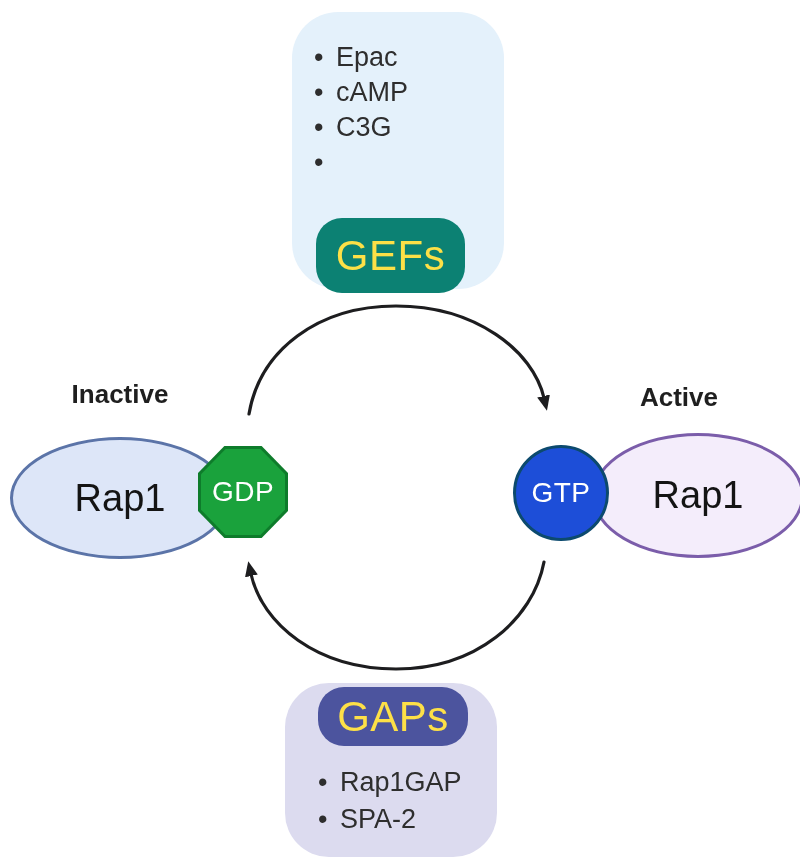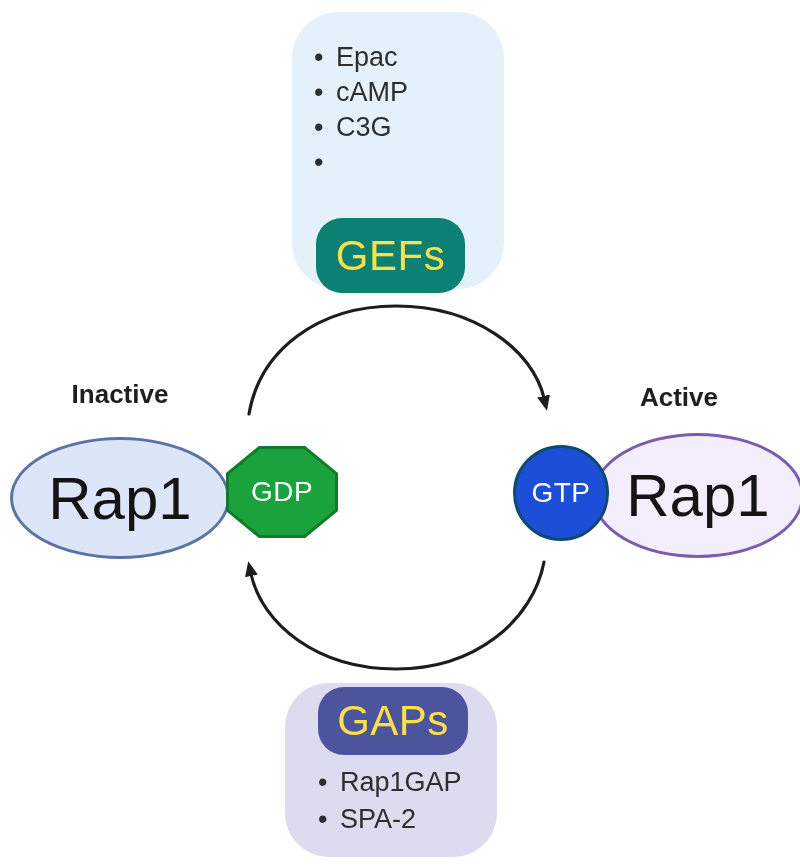--- a/index.html
+++ b/index.html
@@ -27,60 +27,59 @@
   .badge {
     position: absolute;
     display: flex; align-items: center; justify-content: center;
     border-radius: 26px;
     color: #fde047;
     font-size: 42px;
     font-weight: 500;
     letter-spacing: 0.5px;
   }
   .gefs-badge { left: 316px; top: 218px; width: 149px; height: 75px; background: #0c8173; }
-  .gaps-badge { left: 318px; top: 687px; width: 150px; height: 68px; background: #4c549e; }
+  .gaps-badge { left: 318px; top: 687px; width: 150px; height: 59px; background: #4c549e; }
 
   
   .state-label {
     position: absolute;
     width: 150px;
     text-align: center;
     font-size: 26px;
     font-weight: bold;
     color: #1f1f1f;
   }
   .inactive-label { left: 45px; top: 379px; }
   .active-label  { left: 604px; top: 382px; }
 
   
   .ellipse {
     position: absolute;
     border-radius: 50%;
     display: flex; align-items: center; justify-content: center;
-    font-size: 60px;
+    font-size: 38px;
     color: #141414;
     z-index: 2;
   }
   .ellipse-inactive {
     left: 10px; top: 437px; width: 214px; height: 116px;
     background: #dde6f8; border: 3px solid #5b74a8;
   }
   .ellipse-active {
     left: 592px; top: 433px; width: 206px; height: 119px;
     background: #f4edfb; border: 3px solid #7b5daa;
   }
 
   
   .octagon {
     position: absolute;
-    left: 198px; top: 446px; width: 112px; height: 92px;
+    left: 198px; top: 446px; width: 90px; height: 92px;
     background: #0e7c2b;
     clip-path: polygon(29.3% 0%, 70.7% 0%, 100% 29.3%, 100% 70.7%, 70.7% 100%, 29.3% 100%, 0% 70.7%, 0% 29.3%);
     z-index: 3;
-    margin-left: 28px;
   }
   .octagon-fill {
     position: absolute; inset: 3px;
     background: #1aa23c;
     clip-path: polygon(29.3% 0%, 70.7% 0%, 100% 29.3%, 100% 70.7%, 70.7% 100%, 29.3% 100%, 0% 70.7%, 0% 29.3%);
     display: flex; align-items: center; justify-content: center;
   }
   .nucleotide-text { color: #ffffff; font-size: 28px; font-weight: 500; letter-spacing: 0.5px; }
 
   

